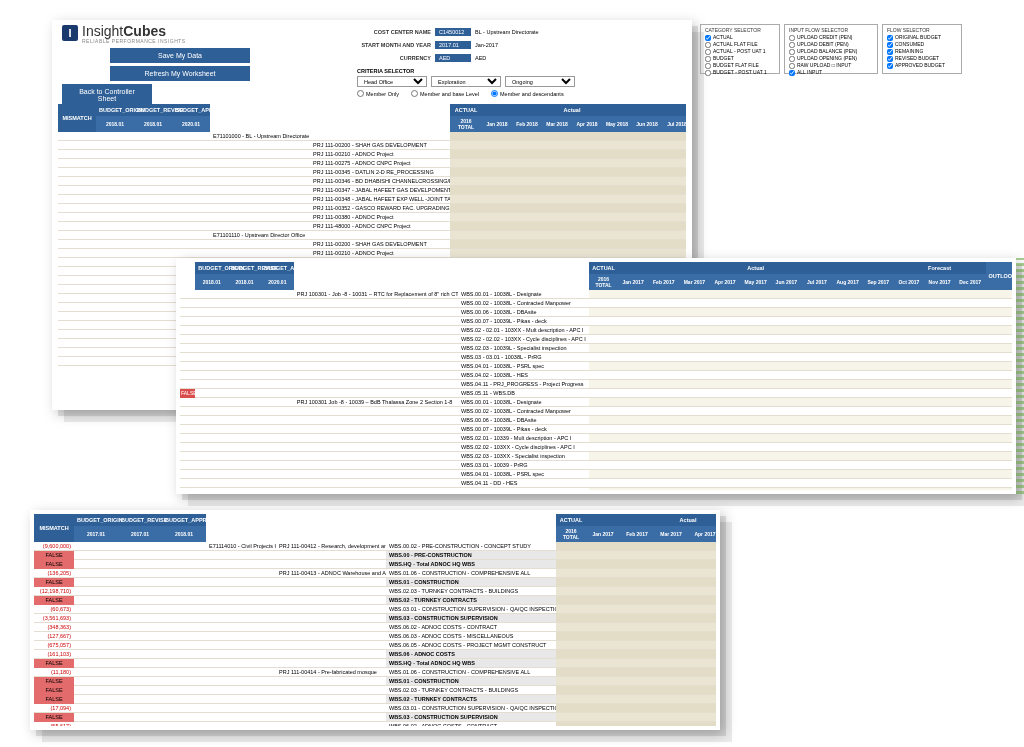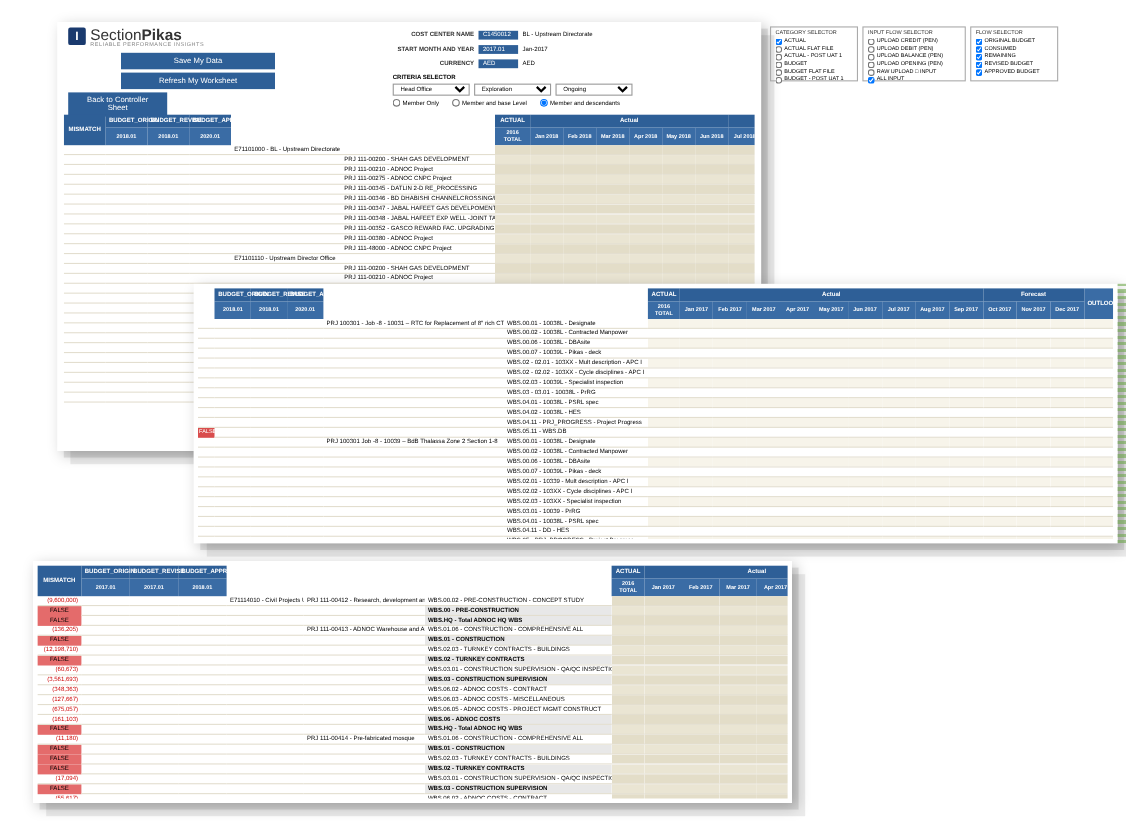--- a/index.html
+++ b/index.html
@@ -69,21 +69,21 @@
 <body>
 
 <div class="shadow-stack ss1"></div>
 <div class="shadow-stack ss2"></div>
 <div class="shadow-stack ss3"></div>
 
 <div class="panel p1">
   <div class="logo-row">
     <span class="logo-badge">I</span>
     <div>
-      <div><span class="logo-text1">Section</span><span class="logo-text2">Pikas</span></div>
+      <div><span class="logo-text1">Insight</span><span class="logo-text2">Cubes</span></div>
       <div class="logo-tag">RELIABLE PERFORMANCE INSIGHTS</div>
     </div>
   </div>
   <div class="btn-row">
     <button class="blue-btn" style="margin-left:48px">Save My Data</button>
     <button class="blue-btn" style="margin-left:48px">Refresh My Worksheet</button>
     <button class="blue-btn back-btn">Back to Controller Sheet</button>
   </div>
 
   <div class="p1-header">

